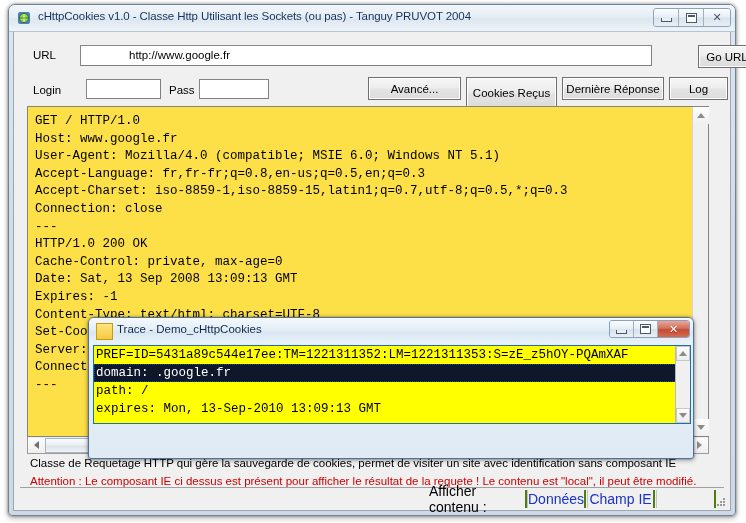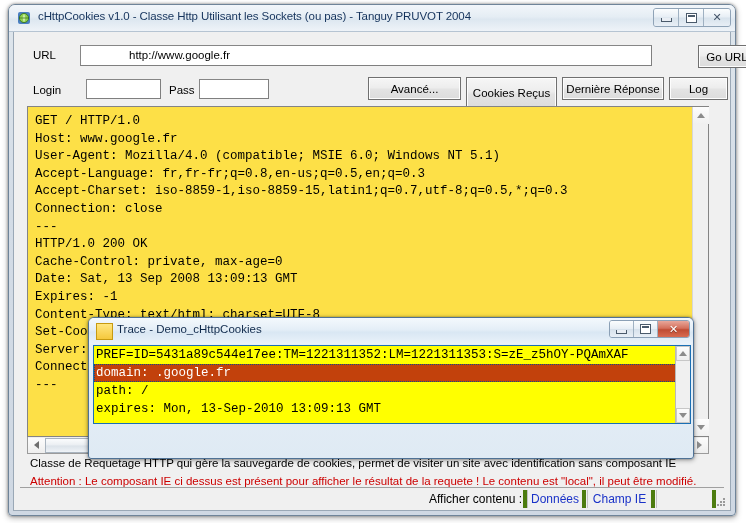--- a/index.html
+++ b/index.html
@@ -216,22 +216,22 @@
     position: absolute;
     left: 4px; bottom: 2px;
     width: 718px; height: 22px;
     background: #f0f0f0;
     border-top: 1px solid #c8c8c8;
     box-sizing: border-box;
   }
   .sb-panel {
     position: absolute; top: 2px; height: 18px;
     border-left: 1px solid #c2c2c2;
-    border-right: 4px solid #4d7c0f;
-    font-size: 12px;
+    border-right: 2px solid #4d7c0f;
+    font-size: 14px;
     display: flex; align-items: center; justify-content: center;
     box-sizing: border-box;
   }
   .sb-link { color: #1a32c8; }
   .resize-grip {
     position: absolute; right: 3px; bottom: 2px;
     width: 12px; height: 12px;
   }
 
   
@@ -292,21 +292,21 @@
     font-size: 12.5px;
     line-height: 18px;
     height: 18px;
     color: #000;
     white-space: pre;
     padding-left: 2px;
     box-sizing: border-box;
     overflow: hidden;
   }
   .dlg-line.sel {
-    background: #c2410c;
+    background: #0f172a;
     color: #ffffff;
     outline: 1px dotted #0c4f87;
     outline-offset: -1px;
   }
   .dlg-vscroll {
     position: absolute;
     right: 0; top: 0; width: 15px; height: 100%;
     background: #f0f0f0;
     border-left: 1px solid #b9b9b9;
     box-sizing: border-box;

